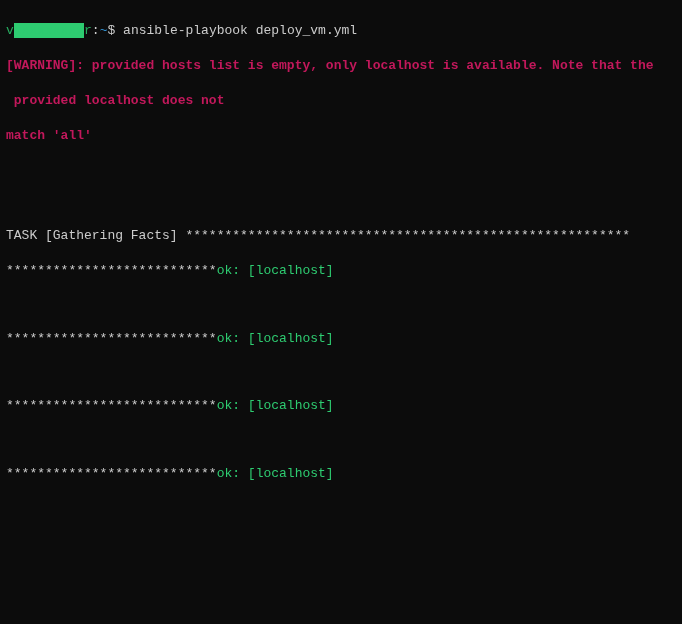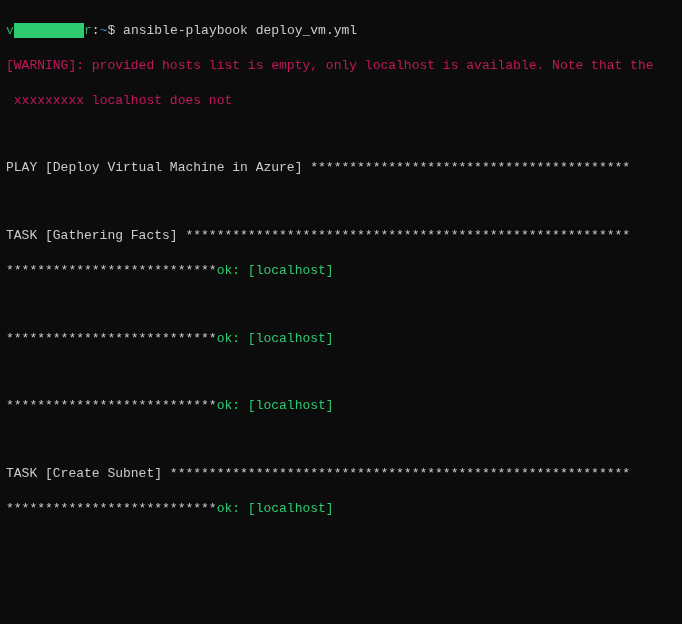--- a/index.html
+++ b/index.html
@@ -19,44 +19,43 @@
     background: #0c0c0c;
     overflow: hidden;
     white-space: pre-wrap;
     word-break: break-all;
   }
   .prompt-user { color: #27ae60; }
   .prompt-colon { color: #cccccc; }
   .prompt-path { color: #3498db; }
   .cmd { color: #cccccc; }
   .redact { background:#2ecc71; color:#2ecc71; }
-  .magenta { color: #c2185b; }
+  .magenta { color: #c2185b; font-weight: bold; }
   .white { color: #cccccc; }
   .ok { color: #2ecc71; }
   .line { display:block; }
   .blank { display:block; height: 1.15em; }
 </style>
 </head>
 <body>
 
 <div class="terminal">
 <span class="line"><span class="prompt-user"><span>v</span><span class="redact">xxxxxxxxx</span><span>r</span></span><span class="prompt-colon">:</span><span class="prompt-path">~</span><span class="prompt-colon">$ </span><span class="cmd">ansible-playbook deploy_vm.yml</span></span>
 <span class="line magenta">[WARNING]: provided hosts list is empty, only localhost is available. Note that the</span>
-<span class="line magenta"> xxxxxxxxx localhost does not</span>
+<span class="line magenta"> provided localhost does not</span>
+<span class="line magenta">match 'all'</span>
 <span class="blank"></span>
-<span class="line white">PLAY [Deploy Virtual Machine in Azure] *****************************************</span>
 <span class="blank"></span>
 <span class="line white">TASK [Gathering Facts] *********************************************************</span>
 <span class="line"><span class="white">***************************</span><span class="ok">ok: [localhost]</span></span>
 <span class="blank"></span>
 <span class="line"><span class="white">***************************</span><span class="ok">ok: [localhost]</span></span>
 <span class="blank"></span>
 <span class="line"><span class="white">***************************</span><span class="ok">ok: [localhost]</span></span>
 <span class="blank"></span>
-<span class="line white">TASK [Create Subnet] ***********************************************************</span>
 <span class="line"><span class="white">***************************</span><span class="ok">ok: [localhost]</span></span>
 
 
 
 
 
 
 
 
 

